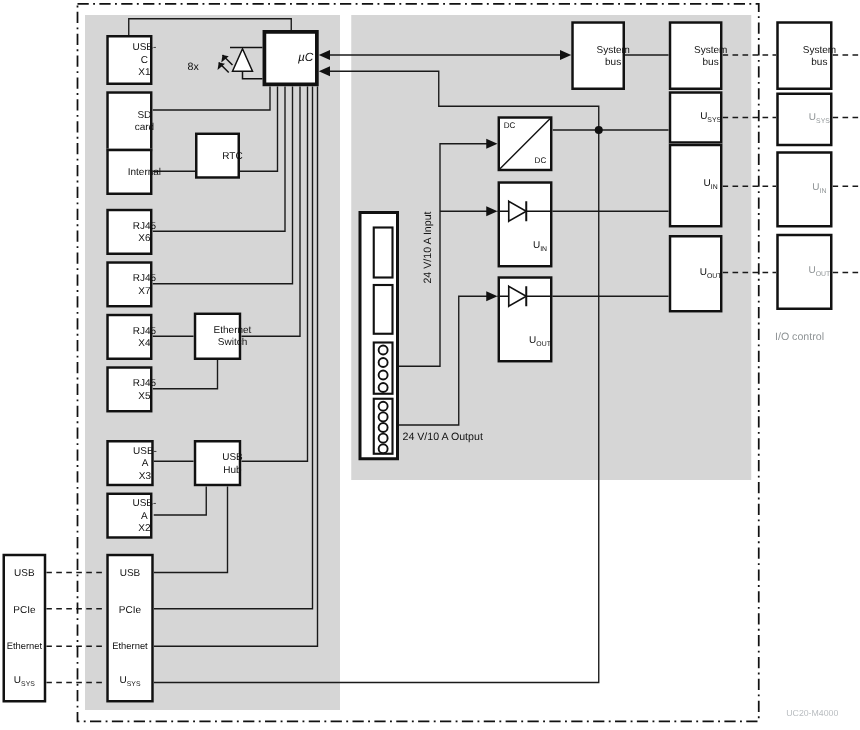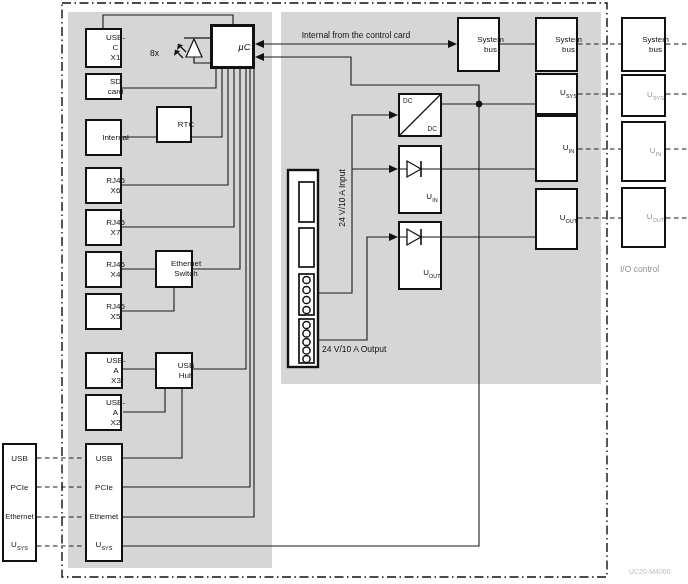--- a/index.html
+++ b/index.html
@@ -71,21 +71,21 @@
       <path d="M578 218 H621"></path>
         <path d="M666 218 H688"></path>
     </g>
     <rect x="62" y="3" width="545" height="574" fill="none" stroke="#111" stroke-width="1.4" stroke-dasharray="9 3.5 1.5 3.5"></rect>
   </svg>
 
   <div class="b" style="left:85px;top:28px;width:37px;height:40px">
     <span>USB-C</span>
     <span>X1</span>
   </div>
-  <div class="b" style="left:85px;top:73px;width:37px;height:27px">
+  <div class="b" style="left:85px;top:73px;width:37px;height:48px">
     <span>SD</span>
     <span>card</span>
   </div>
   <div class="b" style="left:85px;top:119px;width:37px;height:37px">
     <span>Internal</span>
   </div>
   <div class="b" style="left:156px;top:106px;width:36px;height:37px">
     <span>RTC</span>
   </div>
   <div class="b" style="left:85px;top:167px;width:37px;height:37px">
@@ -243,20 +243,19 @@
         <rect x="299" y="319" width="15" height="44" stroke-width="1.7"></rect>
         <circle cx="306.5" cy="325" r="3.6"></circle>
           <circle cx="306.5" cy="333.5" r="3.6"></circle>
         <circle cx="306.5" cy="342" r="3.6"></circle>
           <circle cx="306.5" cy="350.5" r="3.6"></circle>
         <circle cx="306.5" cy="359" r="3.6"></circle>
       </g>
     </g>
   </svg>
 
-  <div class="lbl ctr" style="left:262px;top:30px;width:188px">Internal from the control card</div>
   <div class="lbl" style="left:150px;top:48px">8x</div>
   <div class="lbl rot" style="left:342px;top:198px">24 V/10 A Input</div>
   <div class="lbl" style="left:322px;top:344px">24 V/10 A Output</div>
   <div class="lbl muted" style="left:620px;top:264px">I/O control</div>
   <div class="lbl code" style="left:629px;top:568px">UC20-M4000</div>
 
 </div>
 
 </body></html>

